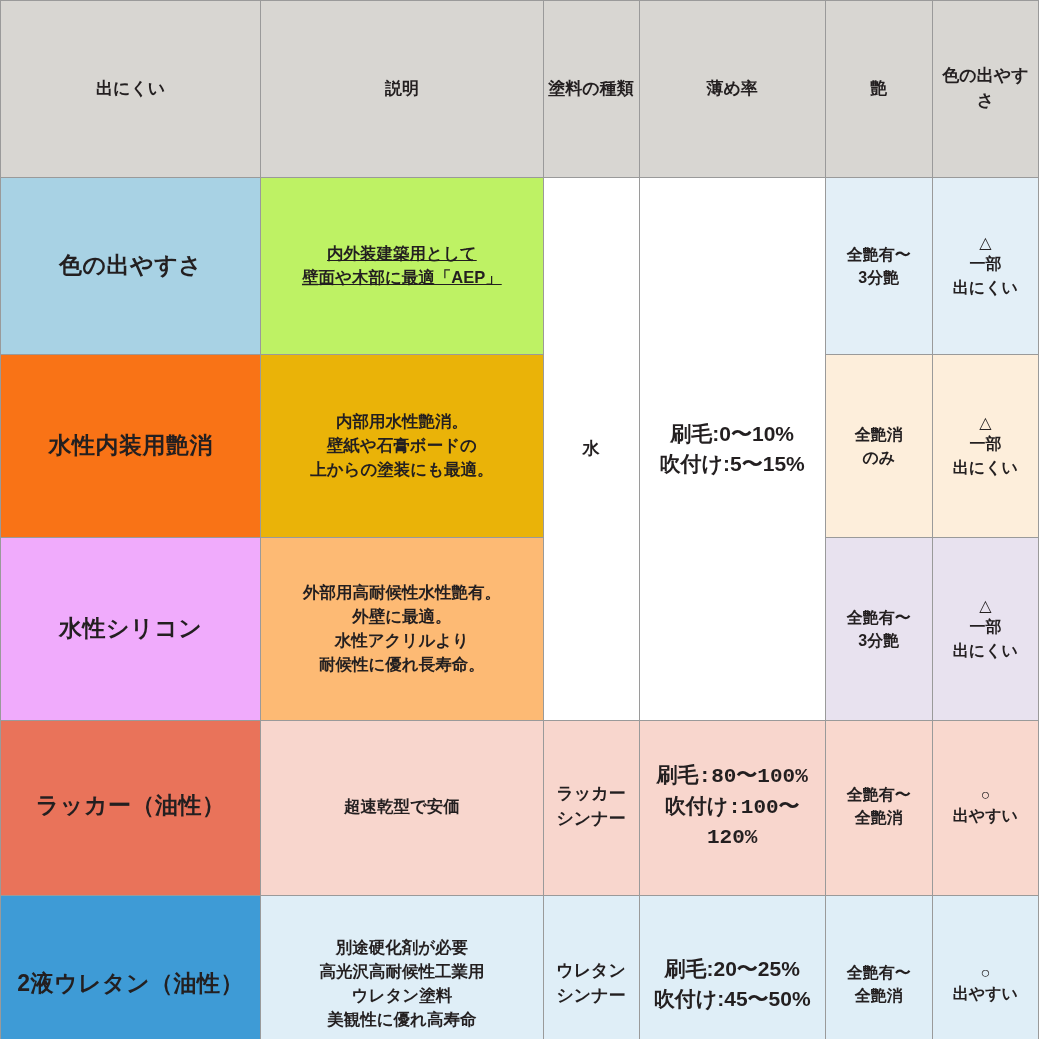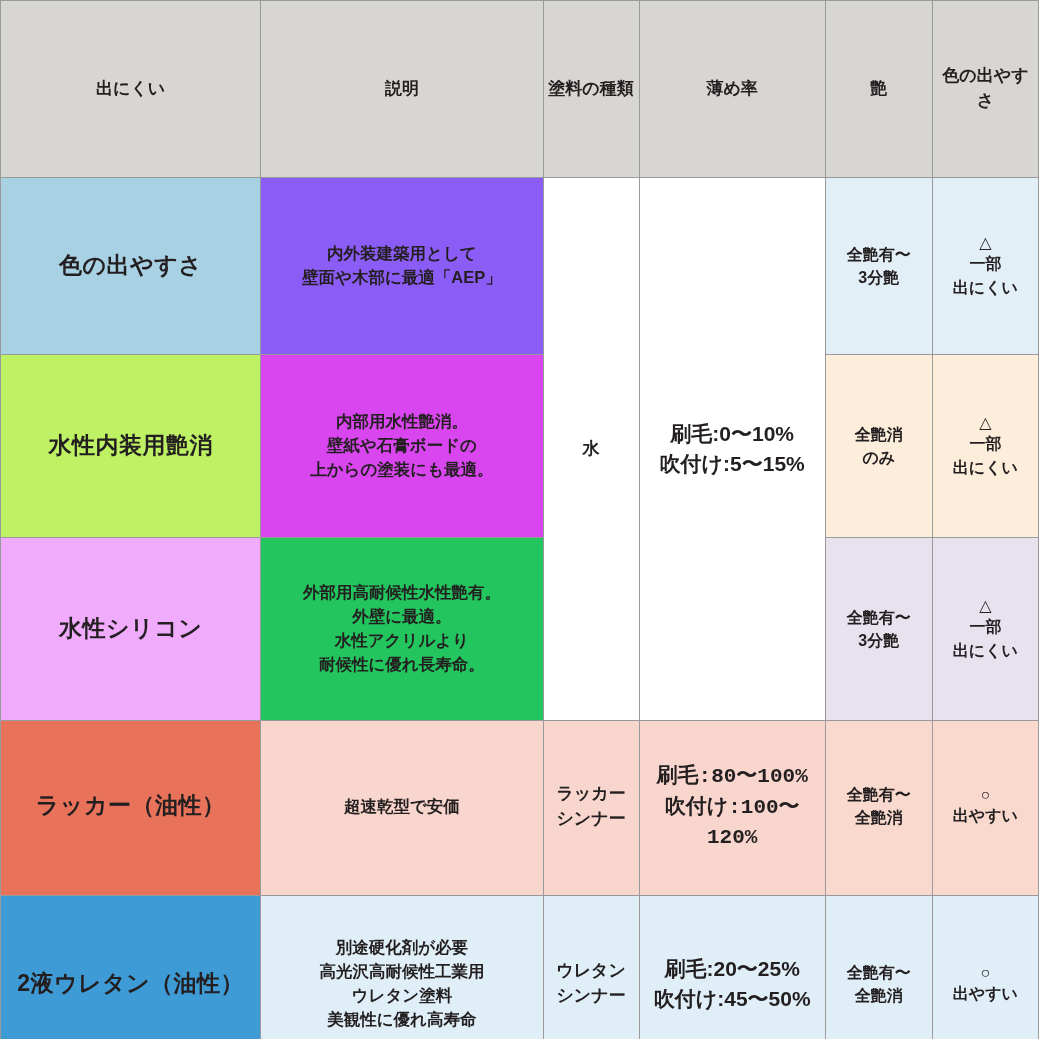--- a/index.html
+++ b/index.html
@@ -80,27 +80,27 @@
 
   
   tr.row-0 td { height: 172px; }
   tr.row-1 td { height: 178px; }
   tr.row-2 td { height: 178px; }
   tr.row-3 td { height: 170px; font-family: Liberation Mono, monospace; }
   tr.row-4 td { height: 172px; }
 
   
   .bg-type-0  { background: #a8d2e4; }
-  .bg-desc-0  { background: #8b5cf6; }
+  .bg-desc-0  { background: #bef264; text-decoration: underline; }
   .bg-gloss-0 { background: #e3eff7; }
-  .bg-type-1  { background: #bef264; }
-  .bg-desc-1  { background: #d946ef; margin-left: 44px; }
+  .bg-type-1  { background: #f97316; }
+  .bg-desc-1  { background: #eab308; margin-left: 44px; }
   .bg-gloss-1 { background: #fdeedb; }
   .bg-type-2  { background: #f0abfc; }
-  .bg-desc-2  { background: #22c55e; }
+  .bg-desc-2  { background: #fdba74; }
   .bg-gloss-2 { background: #e8e2ef; }
   .bg-type-3  { background: #e9735a; }
   .bg-desc-3  { background: #f8d6cd; }
   .bg-gloss-3 { background: #f9d8ce; }
   .bg-type-4  { background: #3e9bd6; }
   .bg-desc-4  { background: #dfeef7; }
   .bg-gloss-4 { background: #dfeef7; }
   .bg-white   { background: #ffffff; }
 </style>
 </head>

